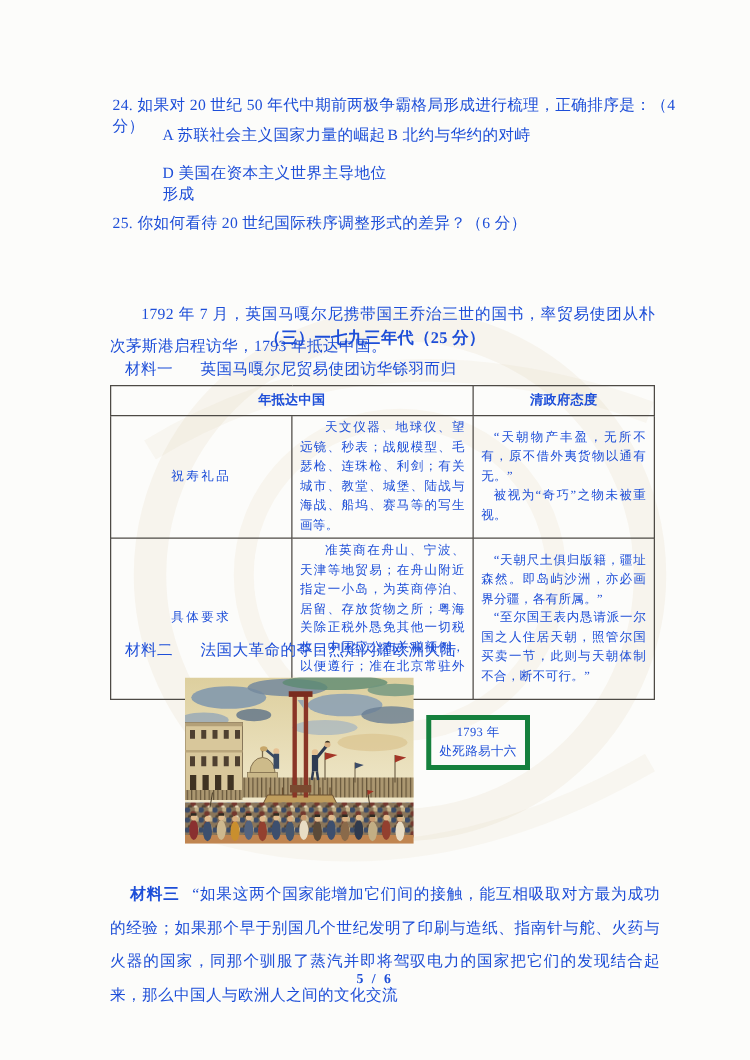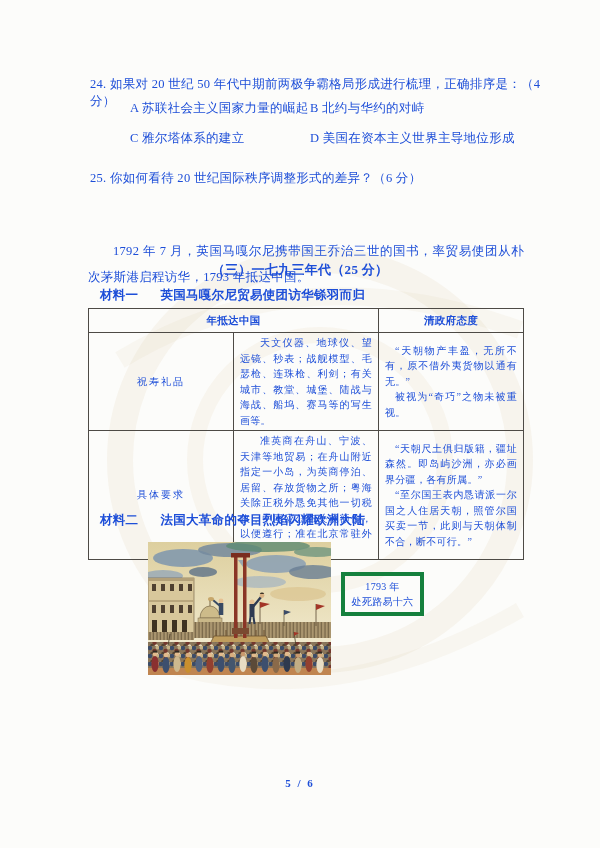--- a/index.html
+++ b/index.html
@@ -22,21 +22,21 @@
   #opts {
     left:130px; top:100px; width:420px;
     display:grid; grid-template-columns:180px auto; row-gap:13px;
   }
   #q25 { left:90px; top:170px; width:460px; }
   #sec-title { left:0; right:0; top:215px; text-align:center; font-weight:bold; font-size:13px;margin-top:46px; }
   #intro {
     left:88px; top:239px; width:436px; margin:0;
     text-align:justify; text-indent:2em; line-height:25.5px;
   }
-  .mat-heading { font-weight:bold; }
+  .mat-heading { font-weight:normal; }
   .mat-heading .mh-label { margin-right:22px; }
   #mat1 { left:100px; top:287px; }
   #mat2 { left:100px; top:512px; }
 
   #tbl { left:88px; top:308px; width:436px; border-collapse:collapse; table-layout:fixed; }
   #tbl td, #tbl th {
     border:1px solid #4d4a45; font-size:10px; line-height:15.5px;
     vertical-align:middle; font-weight:normal;
   }
   #tbl th { font-weight:bold; font-size:10.5px; height:21px; text-align:center; }
@@ -73,21 +73,20 @@
     <circle cx="320" cy="460" r="125" fill="none" stroke="#dcc9a0" stroke-width="16" opacity="0.12"></circle>
     <path d="M120 360 Q 300 250 520 330" fill="none" stroke="#dcc9a0" stroke-width="18" opacity="0.10"></path>
     <path d="M150 660 Q 330 720 520 610" fill="none" stroke="#dcc9a0" stroke-width="16" opacity="0.10"></path>
   </svg>
 
   <div class="abs" id="q24">24. 如果对 20 世纪 50 年代中期前两极争霸格局形成进行梳理，正确排序是：（4 分）</div>
 
   <div class="abs" id="opts">
     <span>A 苏联社会主义国家力量的崛起</span>
     <span>B 北约与华约的对峙</span>
-    <span>C 雅尔塔体系的建立</span>
     <span>D 美国在资本主义世界主导地位形成</span>
   </div>
 
   <div class="abs" id="q25">25. 你如何看待 20 世纪国际秩序调整形式的差异？（6 分）</div>
 
   <div class="abs" id="sec-title">（三）一七九三年代（25 分）</div>
 
   <p class="abs" id="intro">1792 年 7 月，英国马嘎尔尼携带国王乔治三世的国书，率贸易使团从朴次茅斯港启程访华，1793 年抵达中国。</p>
 
   <div class="abs mat-heading" id="mat1">
@@ -301,16 +300,19 @@
           <rect x="-2.2" y="-9.4" width="4.4" height="2" fill="#2f2a22"></rect>
         </g>
     </g>
   </svg>
 
   <div class="abs" id="capbox">
     <div>1793 年</div>
     <div>处死路易十六</div>
   </div>
 
+  <p class="abs" id="mat3">
+    <span class="bold mh-label">材料三</span><span>“如果这两个国家能增加它们间的接触，能互相吸取对方最为成功的经验；如果那个早于别国几个世纪发明了印刷与造纸、指南针与舵、火药与火器的国家，同那个驯服了蒸汽并即将驾驭电力的国家把它们的发现结合起来，那么中国人与欧洲人之间的文化交流</span>
+  </p>
 
   <div class="abs" id="footer">5 / 6</div>
 
 </div>
 
 </body></html>

